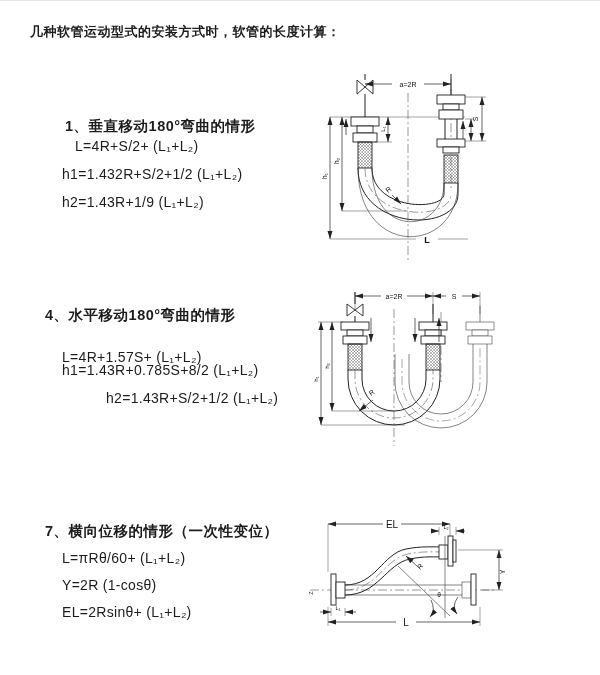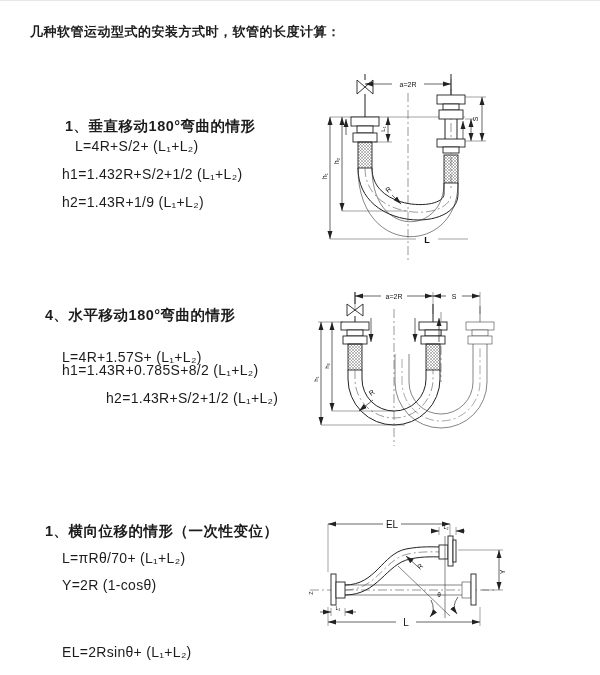--- a/index.html
+++ b/index.html
@@ -29,24 +29,24 @@
 <div class="sec-heading" style="left:45px;top:116px;margin-left:20px;">1、垂直移动180°弯曲的情形</div>
 <div class="formula" style="left:62px;top:137px;margin-left:13px;">L=4R+S/2+ (L₁+L₂)</div>
 <div class="formula" style="left:62px;top:165px;">h1=1.432R+S/2+1/2 (L₁+L₂)</div>
 <div class="formula" style="left:62px;top:193px;">h2=1.43R+1/9 (L₁+L₂)</div>
 
 <div class="sec-heading" style="left:45px;top:305px;">4、水平移动180°弯曲的情形</div>
 <div class="formula" style="left:62px;top:348px;">L=4R+1.57S+ (L₁+L₂)</div>
 <div class="formula" style="left:62px;top:361px;">h1=1.43R+0.785S+8/2 (L₁+L₂)</div>
 <div class="formula" style="left:62px;top:389px;margin-left:44px;">h2=1.43R+S/2+1/2 (L₁+L₂)</div>
 
-<div class="sec-heading" style="left:45px;top:521px;">1、横向位移的情形（一次性变位）</div>
-<div class="formula" style="left:62px;top:549px;">L=πRθ/70+ (L₁+L₂)</div>
+<div class="sec-heading" style="left:45px;top:521px;">7、横向位移的情形（一次性变位）</div>
+<div class="formula" style="left:62px;top:549px;">L=πRθ/60+ (L₁+L₂)</div>
 <div class="formula" style="left:62px;top:576px;text-align:right;">Y=2R (1-cosθ)</div>
-<div class="formula" style="left:62px;top:603px;margin-top:40px;">EL=2Rsinθ+ (L₁+L₂)</div>
+<div class="formula" style="left:62px;top:603px;">EL=2Rsinθ+ (L₁+L₂)</div>
 
 <svg style="left:308px;top:70px;" width="282" height="195" viewBox="0 0 282 195">
   <defs>
     <marker id="m1e" markerWidth="9" markerHeight="6" refX="8" refY="3" orient="auto" markerUnits="userSpaceOnUse">
       <path d="M0,0.5 L8,3 L0,5.5 Z" fill="#222"></path>
     </marker>
     <marker id="m1s" markerWidth="9" markerHeight="6" refX="8" refY="3" orient="auto-start-reverse" markerUnits="userSpaceOnUse">
       <path d="M0,0.5 L8,3 L0,5.5 Z" fill="#222"></path>
     </marker>
     <pattern id="br1" width="3" height="3" patternUnits="userSpaceOnUse">

